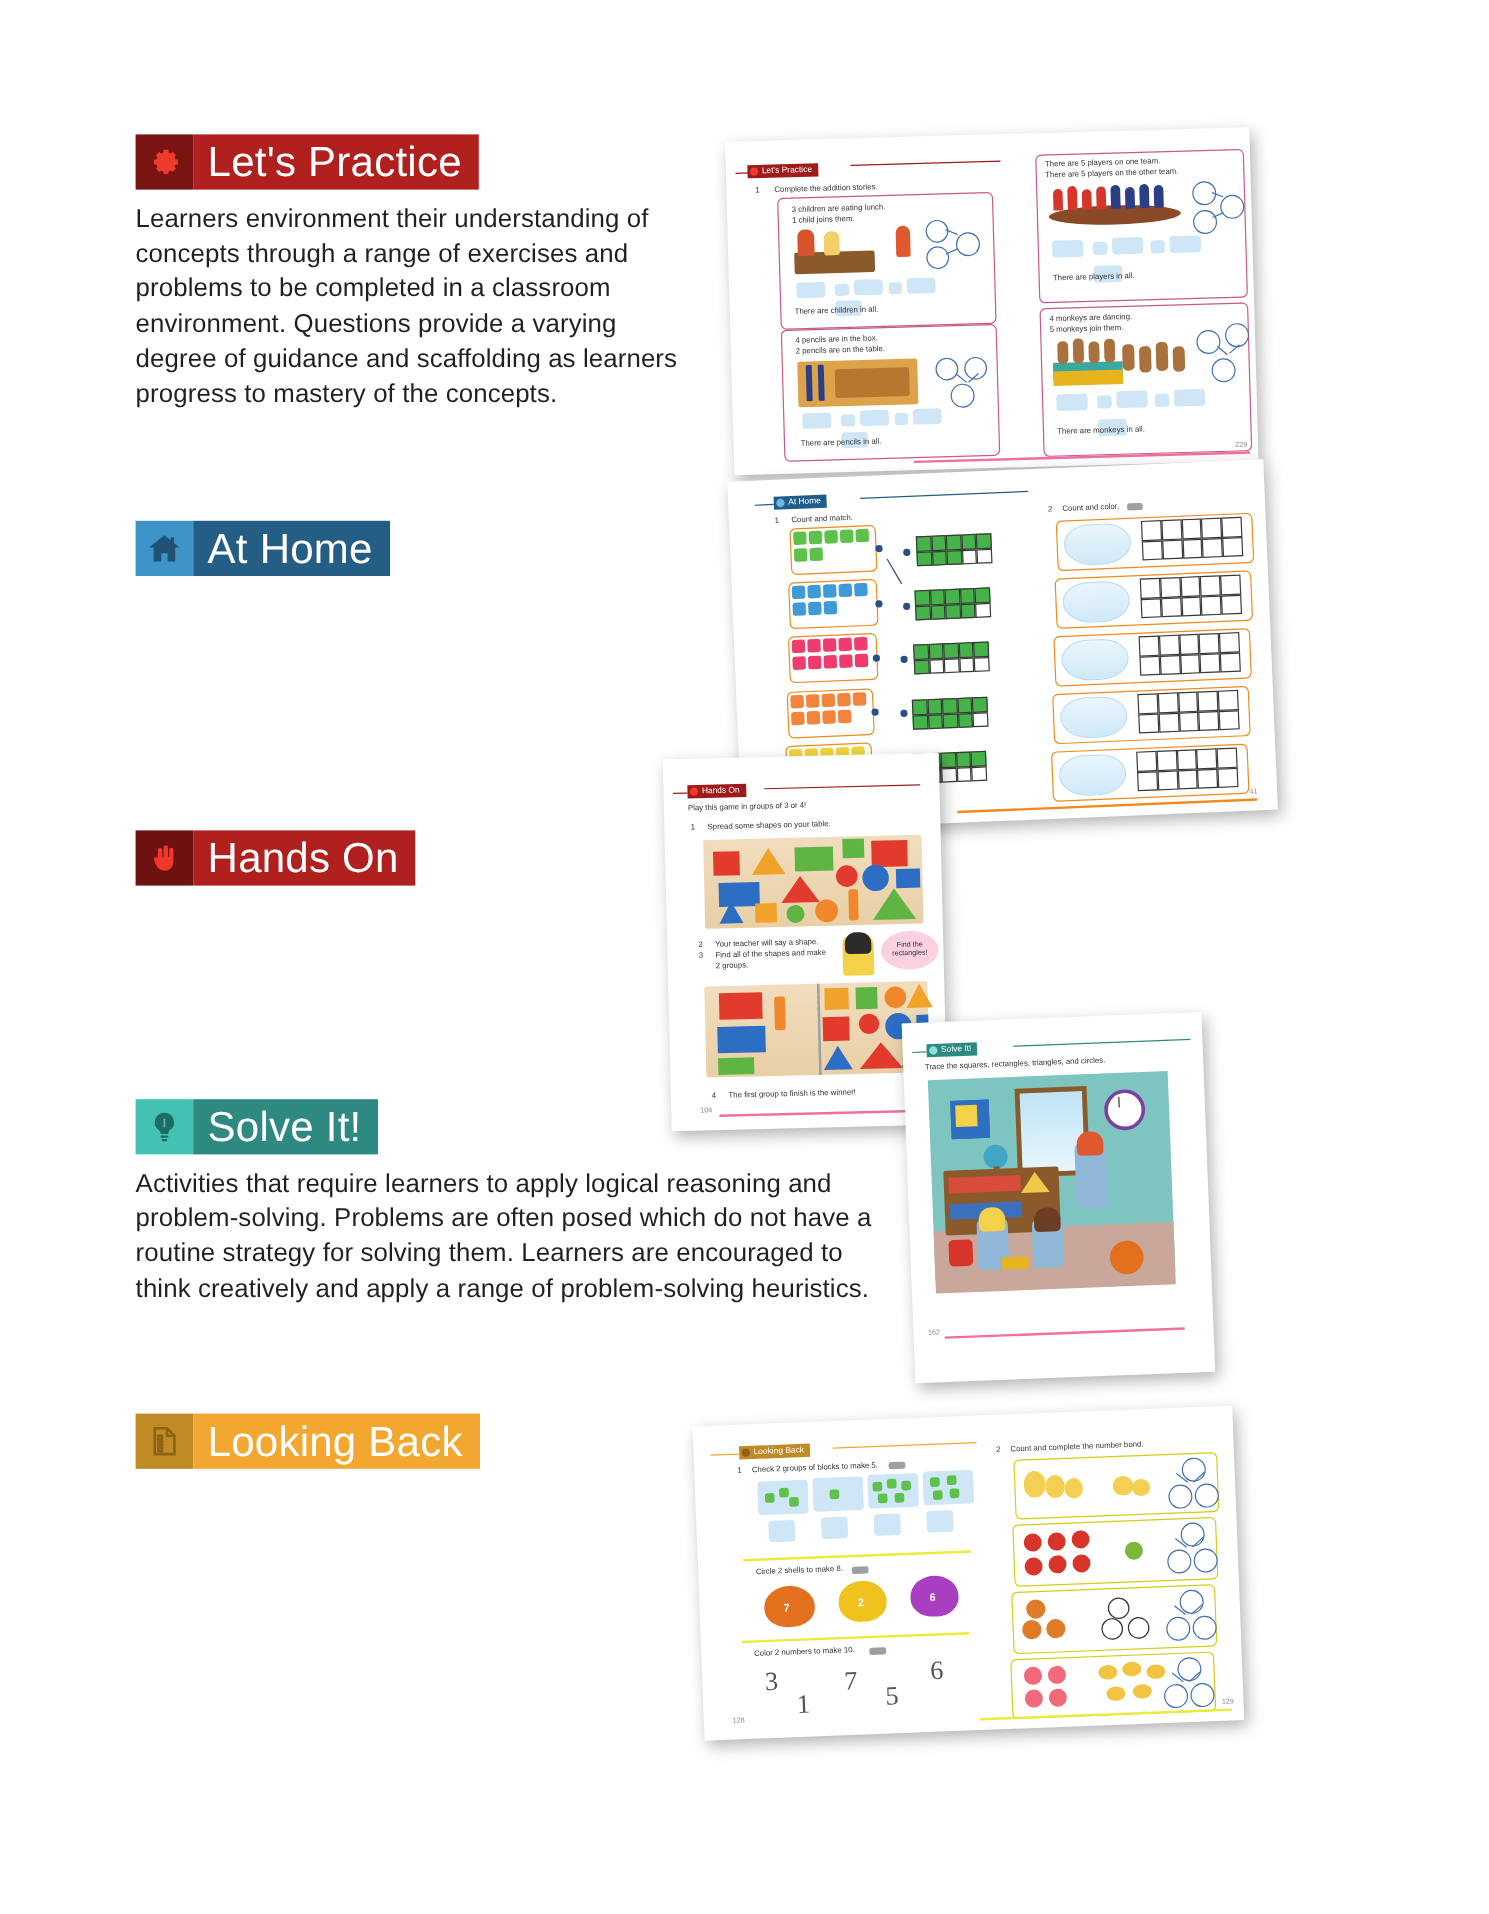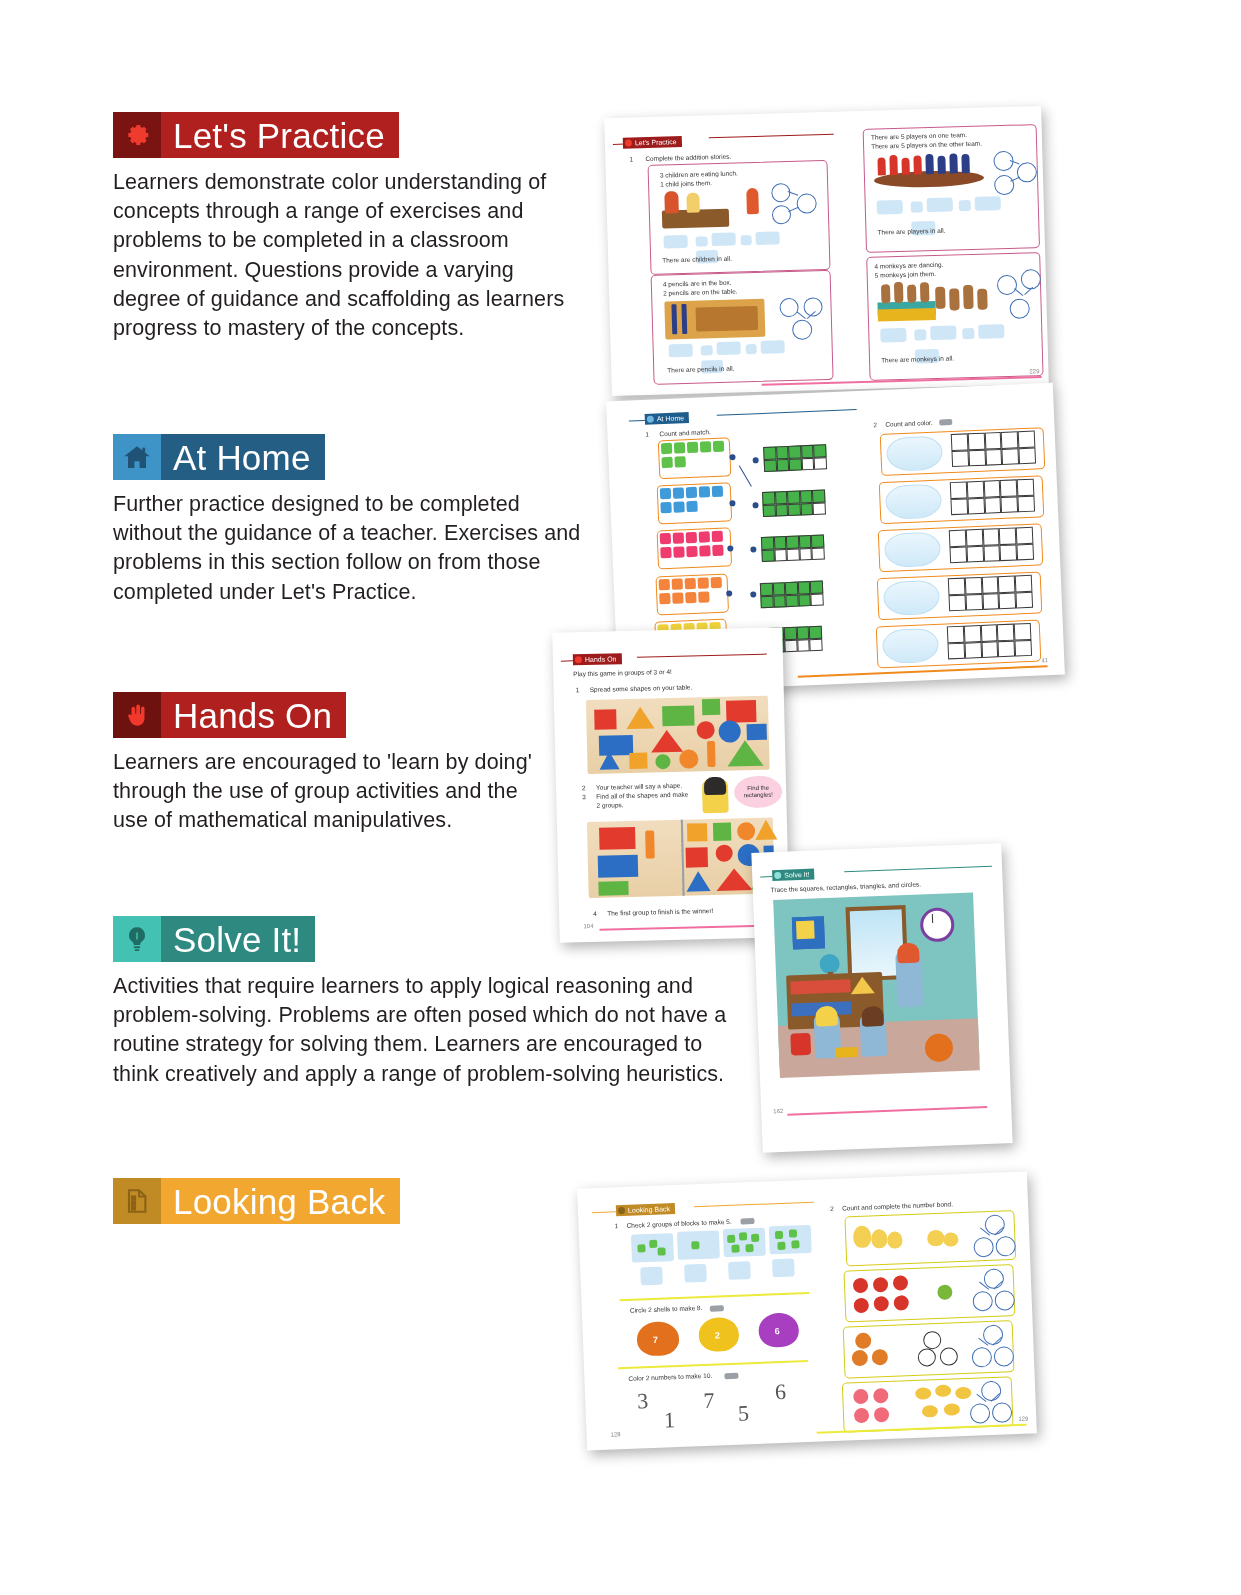--- a/index.html
+++ b/index.html
@@ -87,46 +87,44 @@
     <div class="section" style="left:113px;top:112px;width:470px;">
       <div class="sec-head">
         <div class="sec-icon" style="background:#7A1412;">
           <svg viewBox="0 0 24 24" fill="#EE3B2D">
               <path d="M12 8.2a3.8 3.8 0 1 0 0 7.6 3.8 3.8 0 0 0 0-7.6zm0 5.9a2.1 2.1 0 1 1 0-4.2 2.1 2.1 0 0 1 0 4.2z"></path>
               <path d="M21 10.3h-1.6a7.6 7.6 0 0 0-.7-1.7l1.1-1.1-2.3-2.3-1.1 1.1a7.6 7.6 0 0 0-1.7-.7V3.9h-3.3v1.7a7.6 7.6 0 0 0-1.7.7L8.6 5.2 6.3 7.5l1.1 1.1a7.6 7.6 0 0 0-.7 1.7H5v3.3h1.7c.2.6.4 1.2.7 1.7l-1.1 1.1 2.3 2.3 1.1-1.1c.5.3 1.1.6 1.7.7v1.7h3.3v-1.7c.6-.2 1.2-.4 1.7-.7l1.1 1.1 2.3-2.3-1.1-1.1c.3-.5.6-1.1.7-1.7H21v-3.3z"></path>
             </svg>
         </div>
         <div class="sec-title" style="background:#B0201F;">Let's Practice</div>
       </div>
-      <div class="sec-body">Learners demonstrate color understanding of concepts through a range of exercises and problems to be completed in a classroom environment. Questions provide a varying degree of guidance and scaffolding as learners progress to mastery of the concepts.</div>
+      <div class="sec-body">Learners environment their understanding of concepts through a range of exercises and problems to be completed in a classroom environment. Questions provide a varying degree of guidance and scaffolding as learners progress to mastery of the concepts.</div>
     </div>
 
     <div class="section" style="left:113px;top:434px;width:470px;">
       <div class="sec-head">
         <div class="sec-icon" style="background:#3E94C6;">
           <svg viewBox="0 0 24 24" fill="#1F5275">
               <path d="M12 3.3 1.8 11.4h3v9.3h5.1v-5.4h4.2v5.4h5.1v-9.3h3L12 3.3z"></path>
               <rect x="16.2" y="4.6" width="2.3" height="3.6"></rect>
             </svg>
         </div>
         <div class="sec-title" style="background:#255E85;">At Home</div>
       </div>
-      <div class="sec-body">Further practice designed to be completed without the guidance of a teacher. Exercises and problems in this section follow on from those completed under Let's Practice.</div>
     </div>
 
     <div class="section" style="left:113px;top:692px;width:420px;">
       <div class="sec-head">
         <div class="sec-icon" style="background:#6E120F;">
           <svg viewBox="0 0 24 24" fill="#F0382C">
               <path d="M7.6 12.4V6.8a1.5 1.5 0 0 1 3 0v4.2h.8V5a1.5 1.5 0 0 1 3 0v6h.8V6.6a1.4 1.4 0 0 1 2.8 0v7.8c0 3.4-2.2 6.1-5.5 6.1-3.2 0-5.2-1.9-6.3-4.5l-1.1-2.7a1.3 1.3 0 0 1 2-1.6l.5.7z"></path>
             </svg>
         </div>
         <div class="sec-title" style="background:#B0201F;">Hands On</div>
       </div>
-      <div class="sec-body">Learners are encouraged to 'learn by doing' through the use of group activities and the use of mathematical manipulatives.</div>
     </div>
 
     <div class="section" style="left:113px;top:916px;width:620px;">
       <div class="sec-head">
         <div class="sec-icon" style="background:#43C2B4;">
           <svg viewBox="0 0 24 24" fill="#1E6C63">
               <path d="M12 2.6a6.4 6.4 0 0 0-3.7 11.6c.7.5 1.1 1.3 1.1 2.1v.5h5.2v-.5c0-.8.4-1.6 1.1-2.1A6.4 6.4 0 0 0 12 2.6zm-.6 4.1h1.2v5.6h-1.2z"></path>
               <rect x="9.4" y="17.8" width="5.2" height="1.5" rx=".7"></rect>
               <rect x="10.2" y="20.2" width="3.6" height="1.4" rx=".7"></rect>
             </svg>

